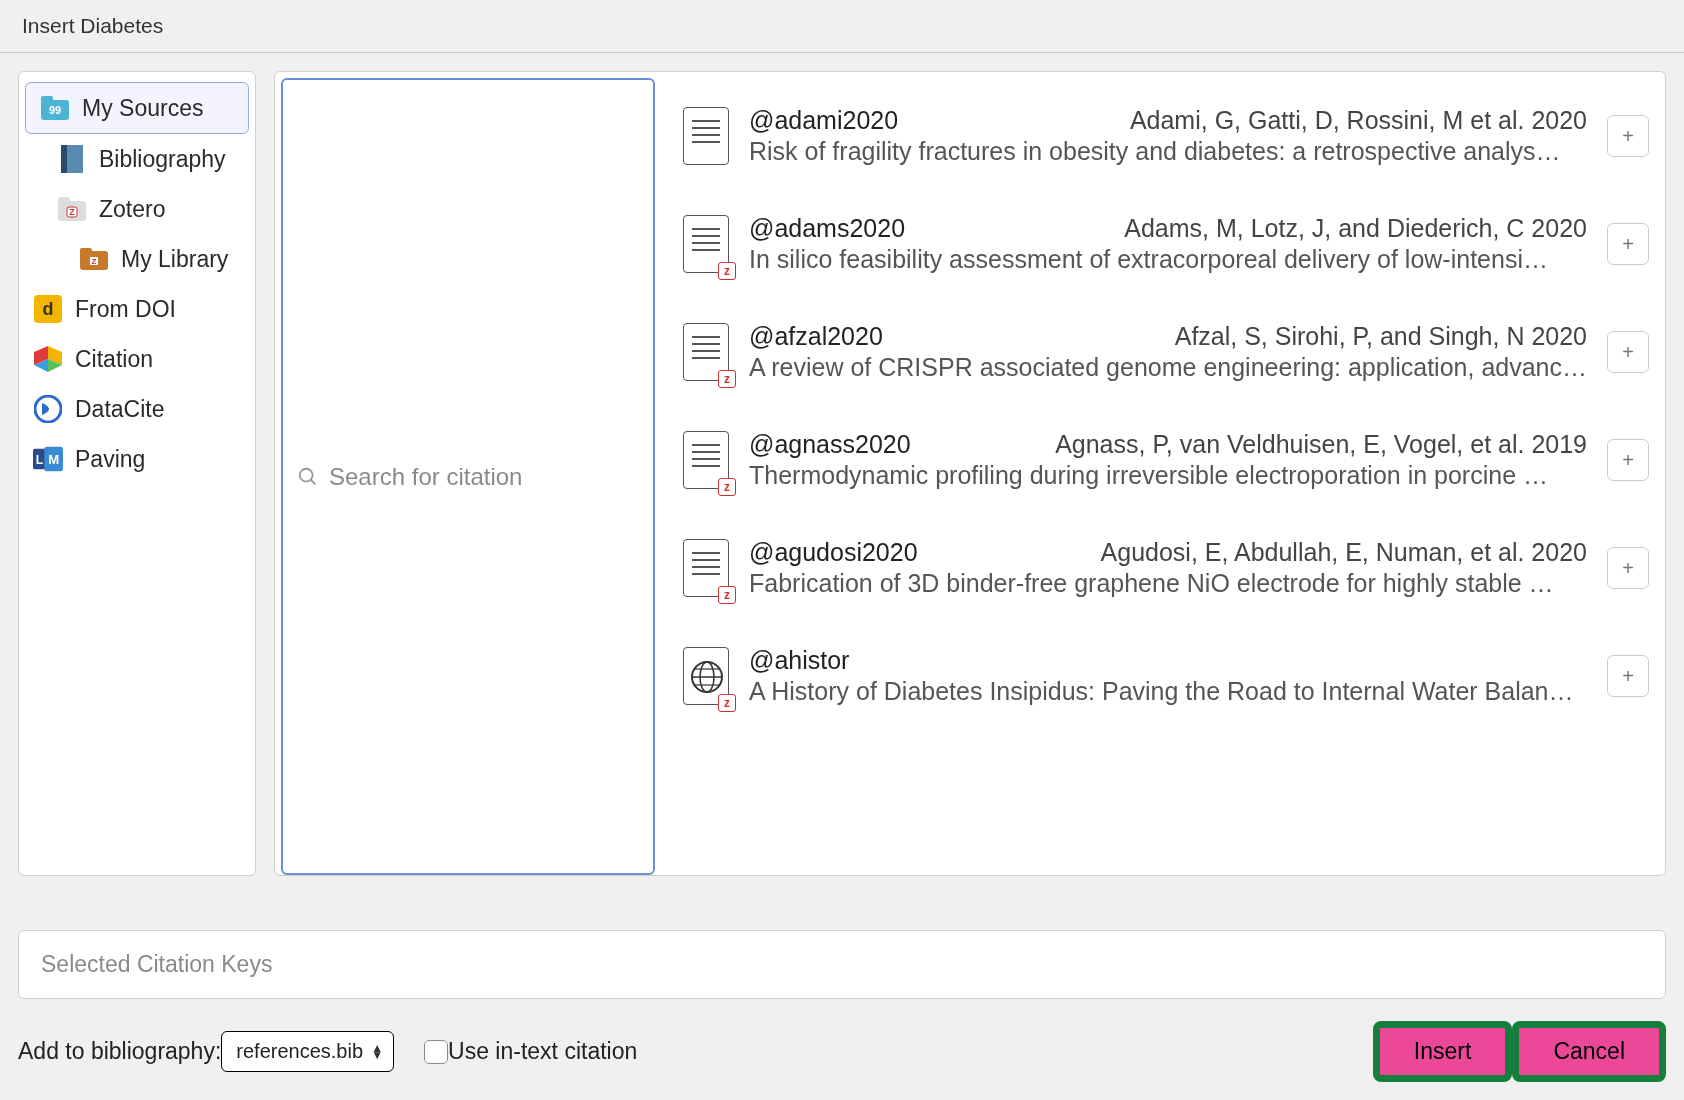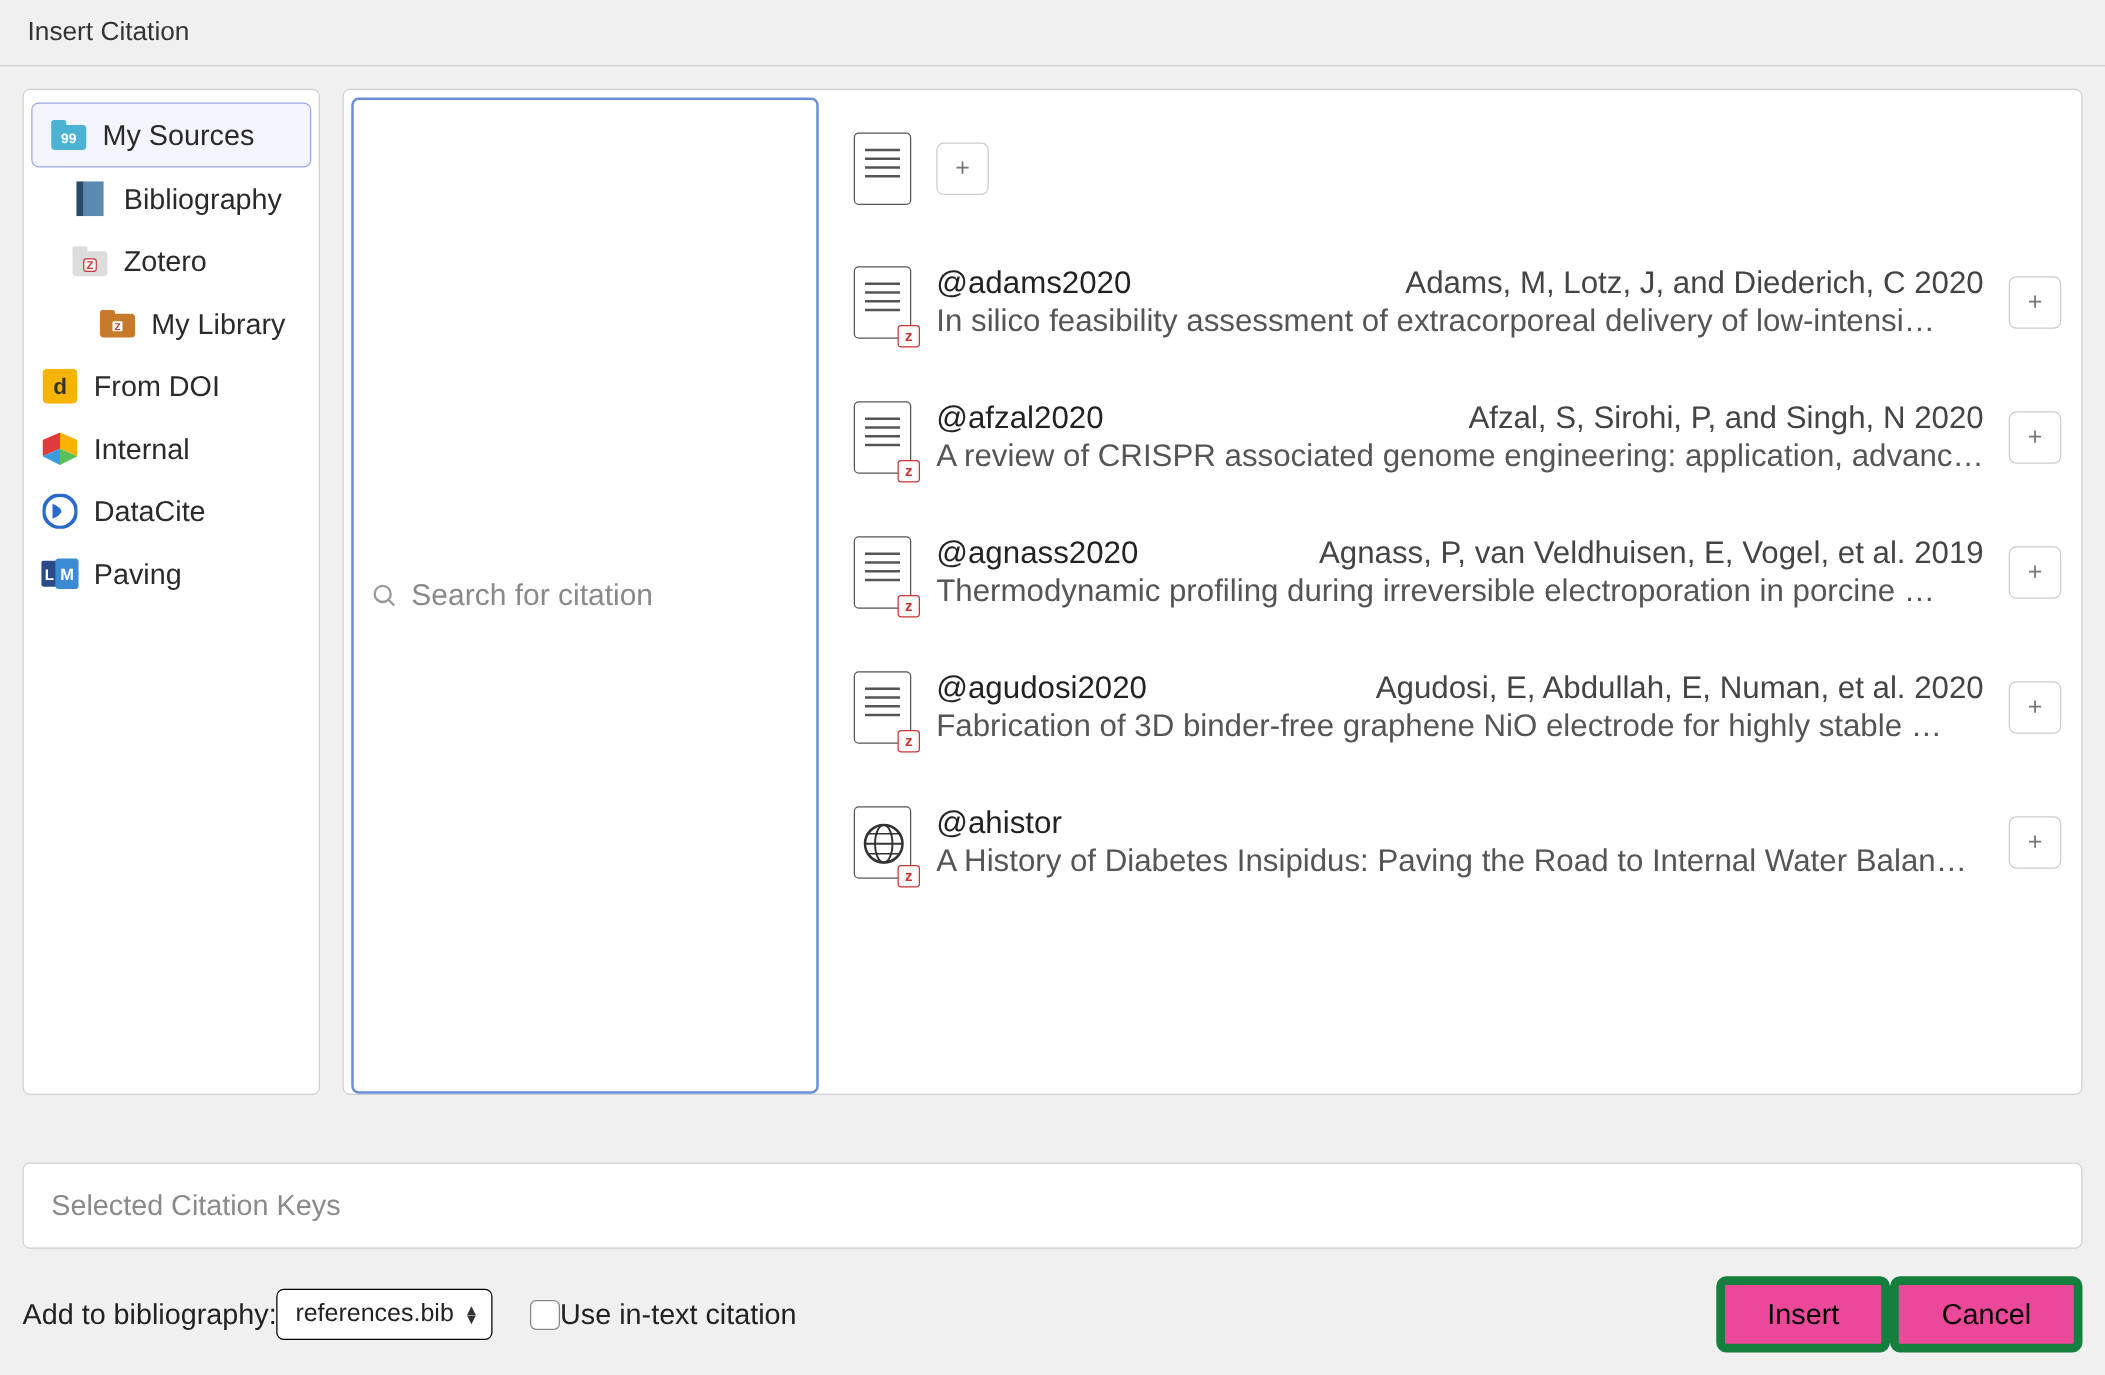--- a/index.html
+++ b/index.html
@@ -221,21 +221,21 @@
   background: #ec4899;
   padding: 10px 34px;
   font-size: 23px;
   cursor: pointer;
 }
 </style>
 </head>
 <body>
 
 <div class="window">
-  <div class="titlebar">Insert Citation</div>
+  <div class="titlebar">Insert Diabetes</div>
 
   <div class="content">
     <div class="sidebar" id="sidebar">
         <div class="side-item sel">
           <span class="side-icon">
             <svg width="30" height="26" viewBox="0 0 30 26">
               <rect x="1" y="5" width="28" height="20" rx="3" fill="#4db3d4"></rect>
               <rect x="1" y="1" width="12" height="8" rx="2" fill="#4db3d4"></rect>
               <text x="15" y="19" font-size="11" fill="#fff" text-anchor="middle" font-weight="bold">99</text>
             </svg>
@@ -284,21 +284,21 @@
         </div>
         <div class="side-item">
           <span class="side-icon">
             <svg width="28" height="26" viewBox="0 0 28 26">
               <polygon points="0,6 14,0 14,13 0,19" fill="#e03a3a"></polygon>
               <polygon points="14,0 28,6 28,19 14,13" fill="#f5b400"></polygon>
               <polygon points="0,19 14,13 14,26" fill="#3a9de0"></polygon>
               <polygon points="14,13 28,19 14,26" fill="#5ac05a"></polygon>
             </svg>
           </span>
-          <span>Internal</span>
+          <span>Citation</span>
         </div>
         <div class="side-item">
           <span class="side-icon">
             <svg width="28" height="28" viewBox="0 0 28 28">
               <circle cx="14" cy="14" r="13" fill="none" stroke="#2a6acc" stroke-width="3"></circle>
               <path d="M 8 8 Q 22 14 8 20" fill="#2a6acc"></path>
             </svg>
           </span>
           <span>DataCite</span>
         </div>
@@ -319,20 +319,27 @@
       <div class="search-wrap">
         <svg width="22" height="22" viewBox="0 0 24 24" fill="none" stroke="#999" stroke-width="2">
             <circle cx="10" cy="10" r="7"></circle>
             <line x1="20" y1="20" x2="15" y2="15"></line>
           </svg>
         <input class="search-input" placeholder="Search for citation" style="">
       </div>
       <div class="results" id="results">
           <div class="cite-row">
             <div class="doc-icon"></div>
+            <div class="cite-body">
+              <div class="cite-head">
+                <span class="cite-key">@adami2020</span>
+                <span class="cite-auth">Adami, G, Gatti, D, Rossini, M et al. 2020</span>
+              </div>
+              <div class="cite-title">Risk of fragility fractures in obesity and diabetes: a retrospective analys…</div>
+            </div>
             <div class="add-btn">+</div>
           </div>
           <div class="cite-row">
             <div class="doc-icon">
               <span class="z-badge">z</span>
             </div>
             <div class="cite-body">
               <div class="cite-head">
                 <span class="cite-key">@adams2020</span>
                 <span class="cite-auth">Adams, M, Lotz, J, and Diederich, C 2020</span>

